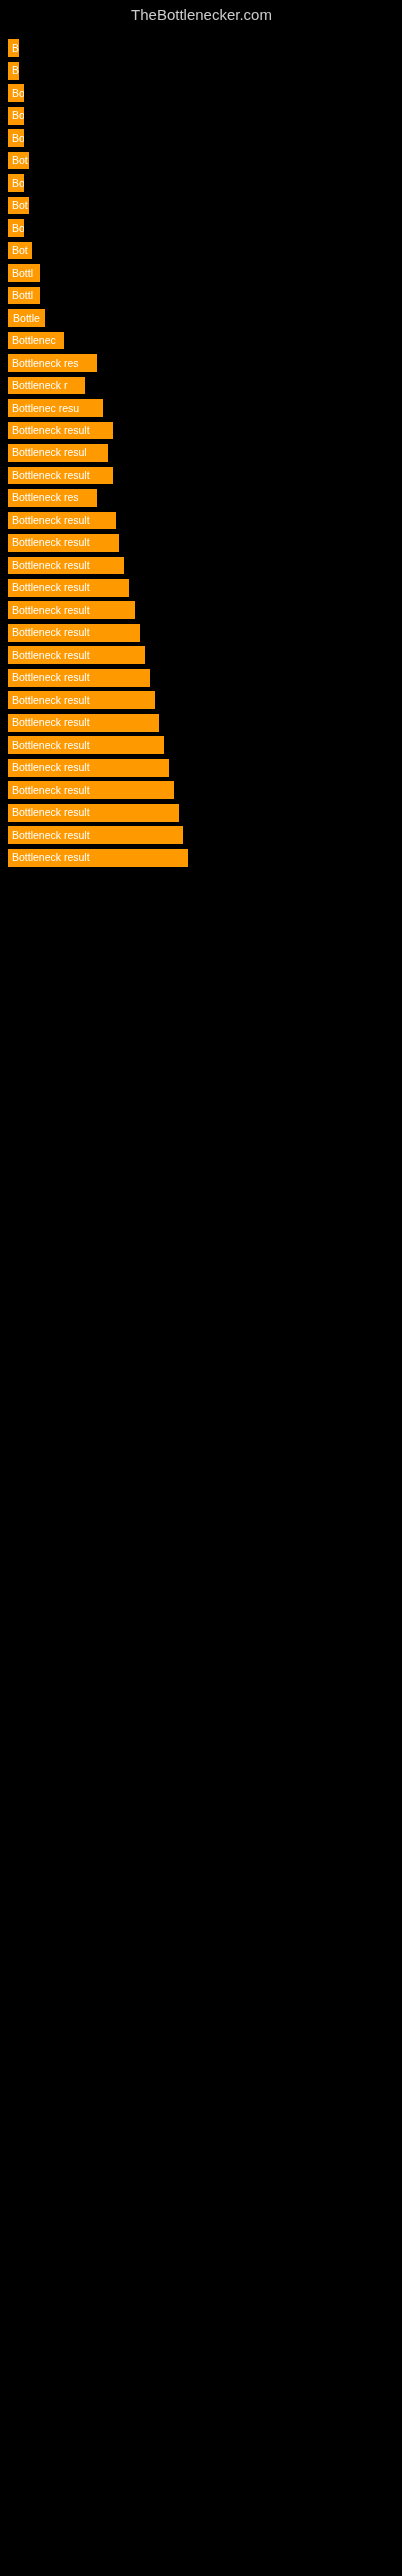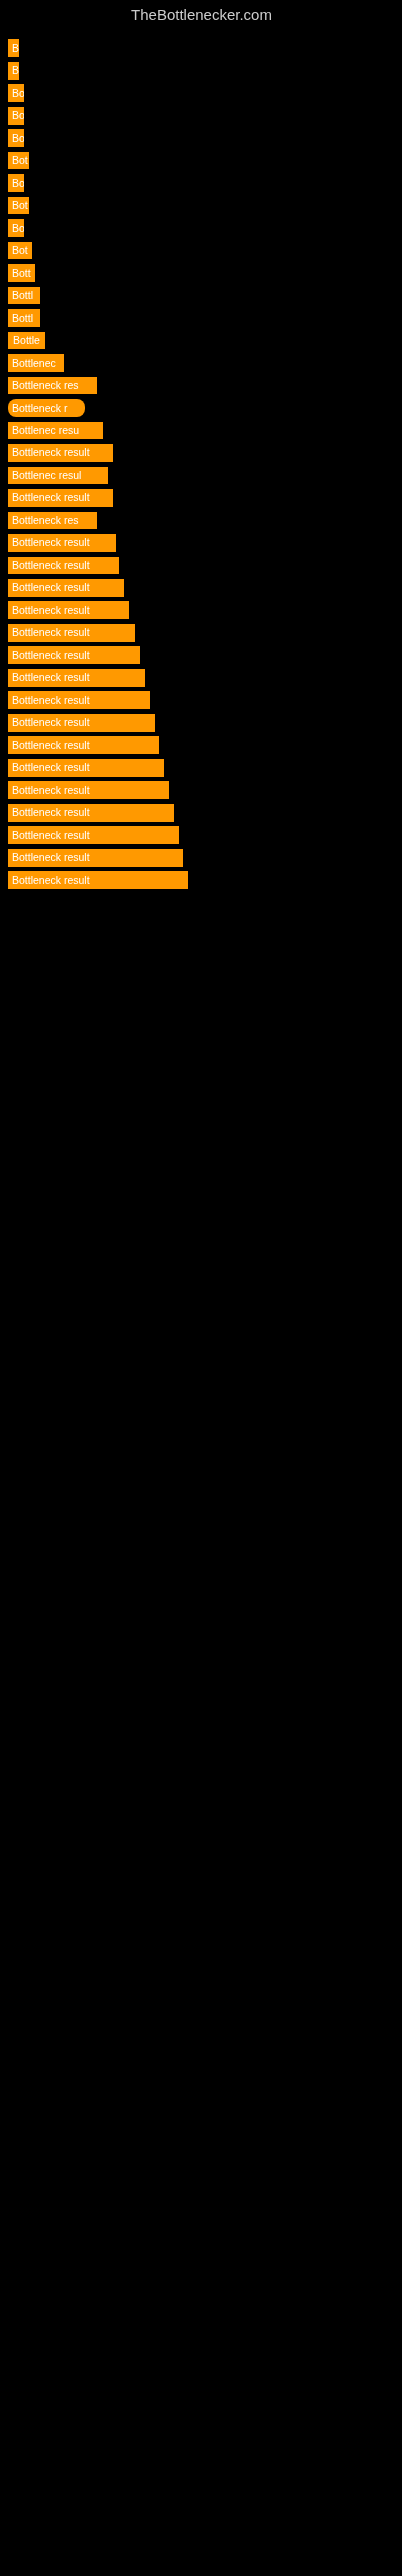--- a/index.html
+++ b/index.html
@@ -69,48 +69,45 @@
     <div class="bar-row">
       <span class="bar-label" style="width: 21px; min-width: 21px; max-width: 21px;">Bot</span>
     </div>
     <div class="bar-row">
       <span class="bar-label" style="width: 16px; min-width: 16px; max-width: 16px;">Bo</span>
     </div>
     <div class="bar-row">
       <span class="bar-label" style="width: 24px; min-width: 24px; max-width: 24px;">Bot</span>
     </div>
     <div class="bar-row">
-      <span class="bar-label" style="width: 27px; min-width: 27px; max-width: 27px;">Bott</span>
-    </div>
-    <div class="bar-row">
       <span class="bar-label" style="width: 32px; min-width: 32px; max-width: 32px;">Bottl</span>
     </div>
     <div class="bar-row">
       <span class="bar-label" style="width: 32px; min-width: 32px; max-width: 32px;">Bottl</span>
     </div>
     <div class="bar-row">
       <span class="bar-label" style="width: 37px; min-width: 37px; max-width: 37px; text-align: center;">Bottle</span>
     </div>
     <div class="bar-row">
       <span class="bar-label" style="width: 56px; min-width: 56px; max-width: 56px;">Bottlenec</span>
     </div>
     <div class="bar-row">
       <span class="bar-label" style="width: 89px; min-width: 89px; max-width: 89px;">Bottleneck res</span>
     </div>
     <div class="bar-row">
-      <span class="bar-label" style="width: 77px; min-width: 77px; max-width: 77px; border-radius: 8px;">Bottleneck r</span>
+      <span class="bar-label" style="width: 77px; min-width: 77px; max-width: 77px;">Bottleneck r</span>
     </div>
     <div class="bar-row">
       <span class="bar-label" style="width: 95px; min-width: 95px; max-width: 95px;">Bottlenec resu</span>
     </div>
     <div class="bar-row">
       <span class="bar-label" style="width: 105px; min-width: 105px; max-width: 105px;">Bottleneck result</span>
     </div>
     <div class="bar-row">
-      <span class="bar-label" style="width: 100px; min-width: 100px; max-width: 100px;">Bottlenec resul</span>
+      <span class="bar-label" style="width: 100px; min-width: 100px; max-width: 100px;">Bottleneck resul</span>
     </div>
     <div class="bar-row">
       <span class="bar-label" style="width: 105px; min-width: 105px; max-width: 105px;">Bottleneck result</span>
     </div>
     <div class="bar-row">
       <span class="bar-label" style="width: 89px; min-width: 89px; max-width: 89px;">Bottleneck res</span>
     </div>
     <div class="bar-row">
       <span class="bar-label" style="width: 108px; min-width: 108px; max-width: 108px;">Bottleneck result</span>
     </div>

